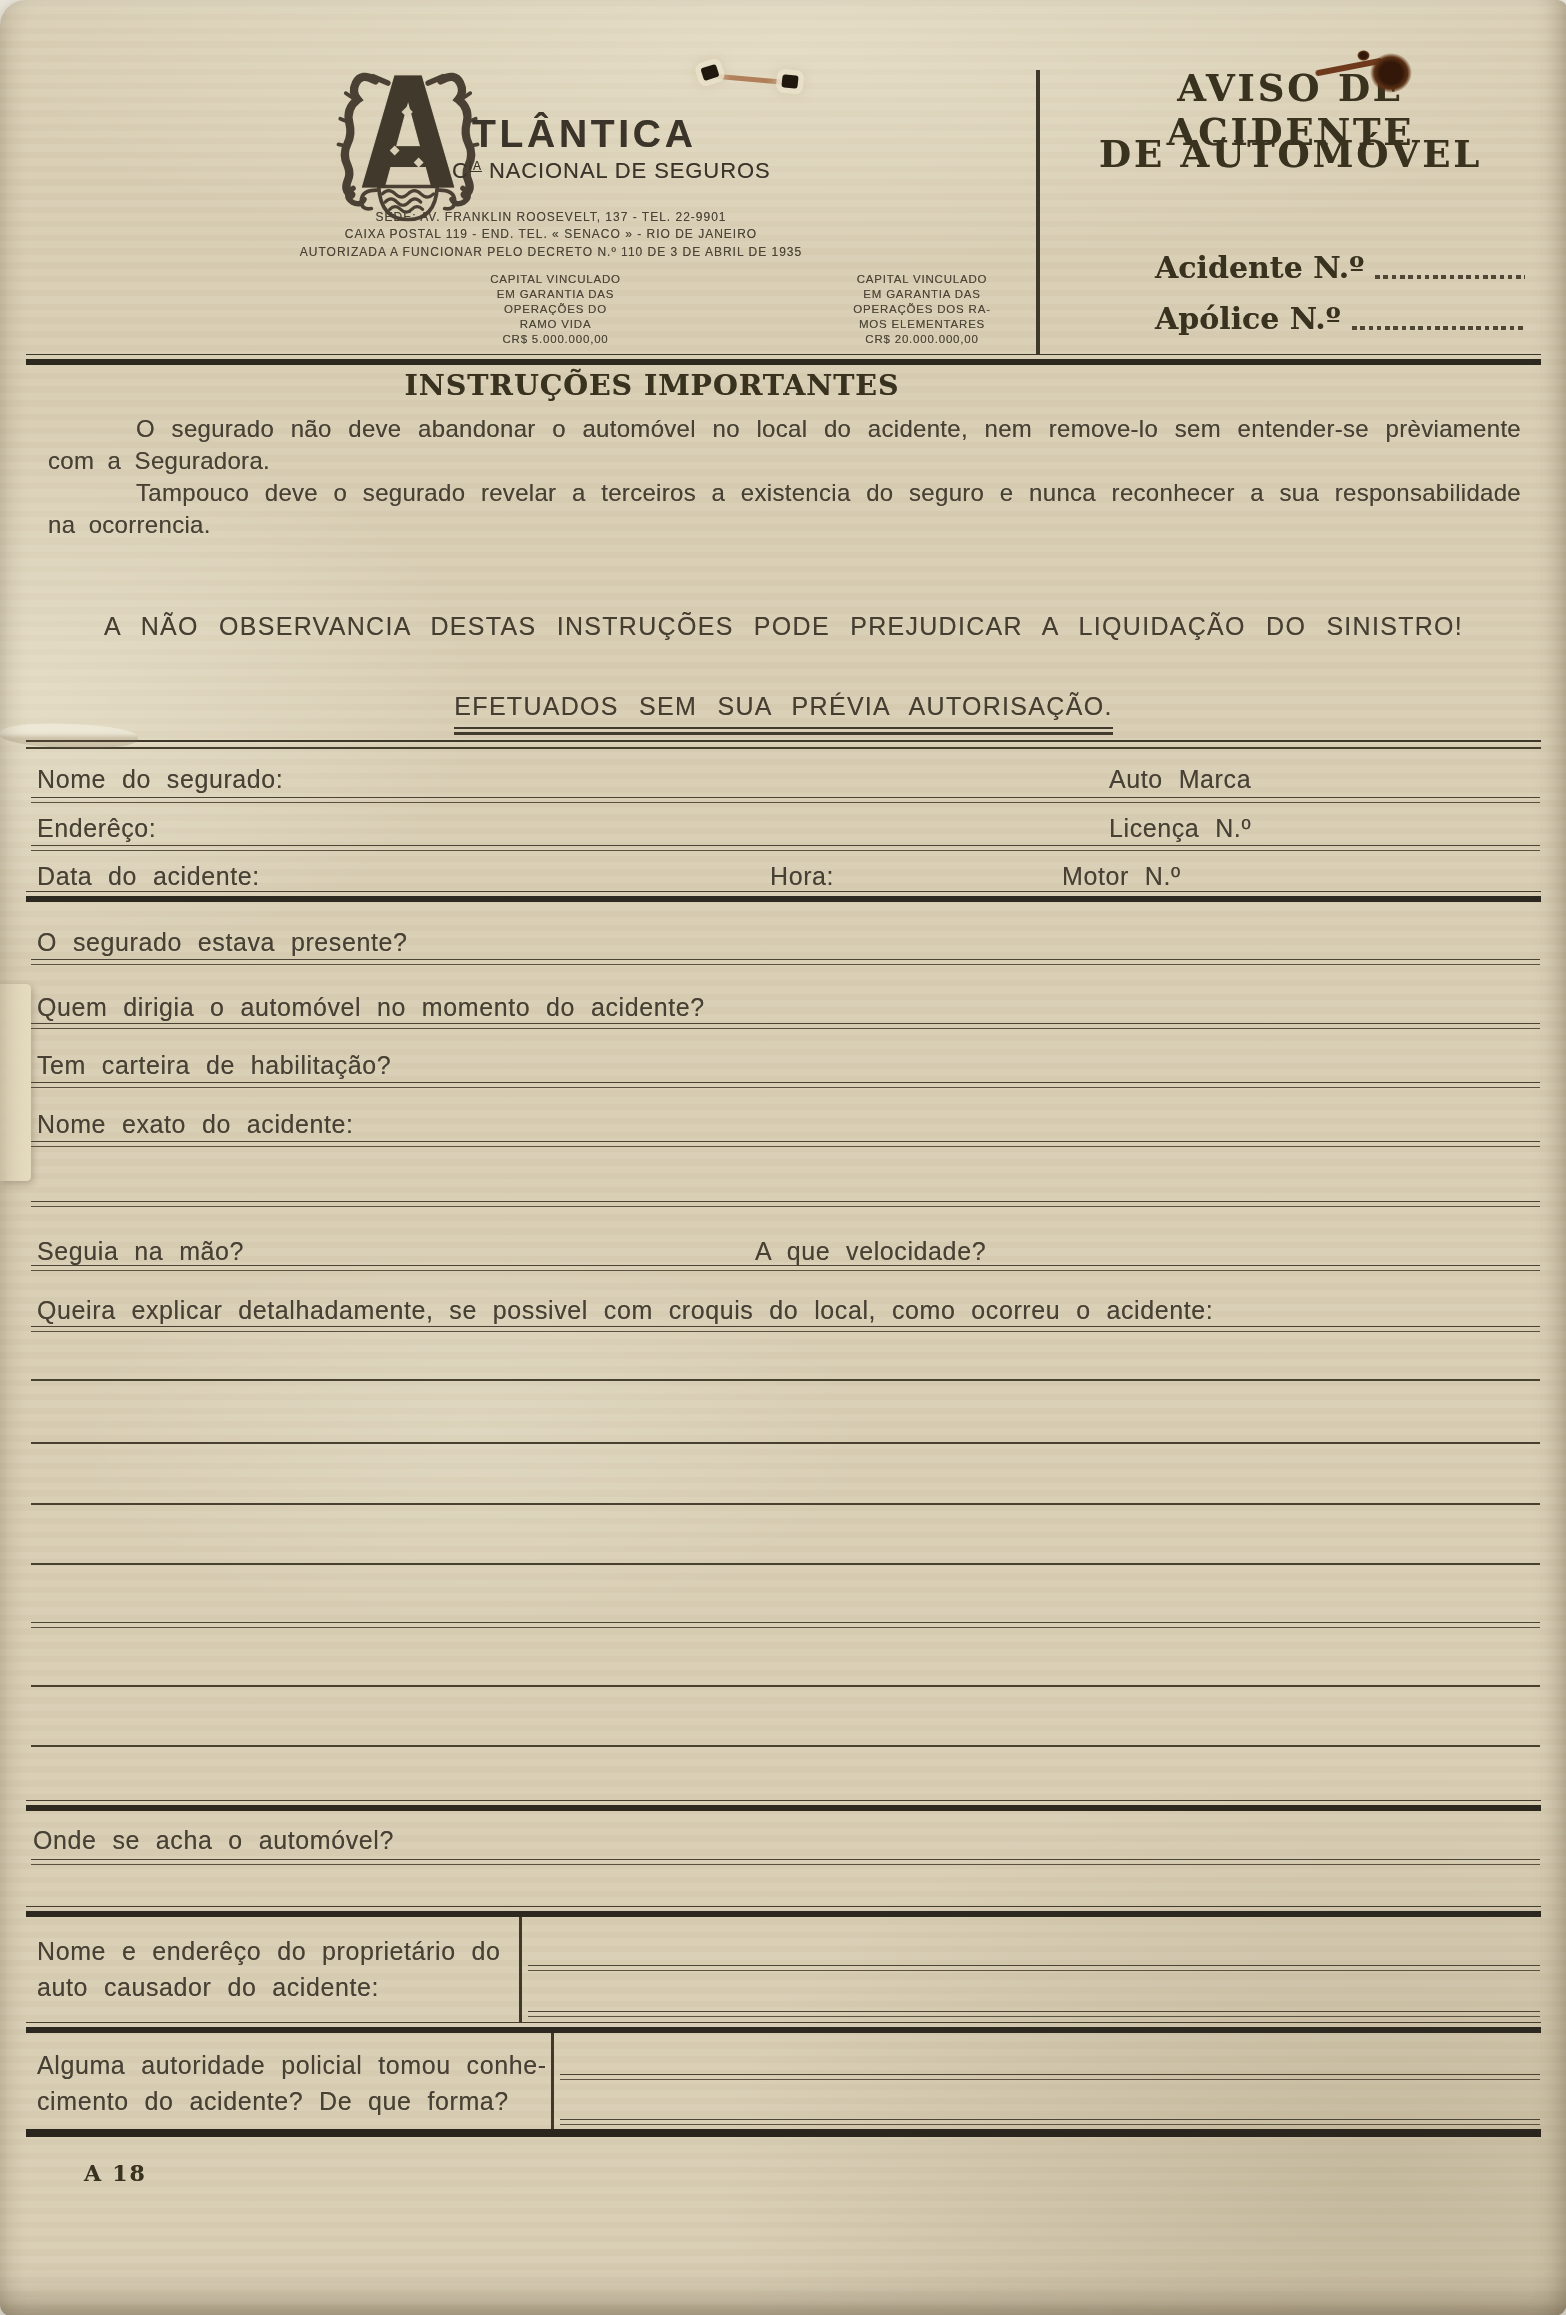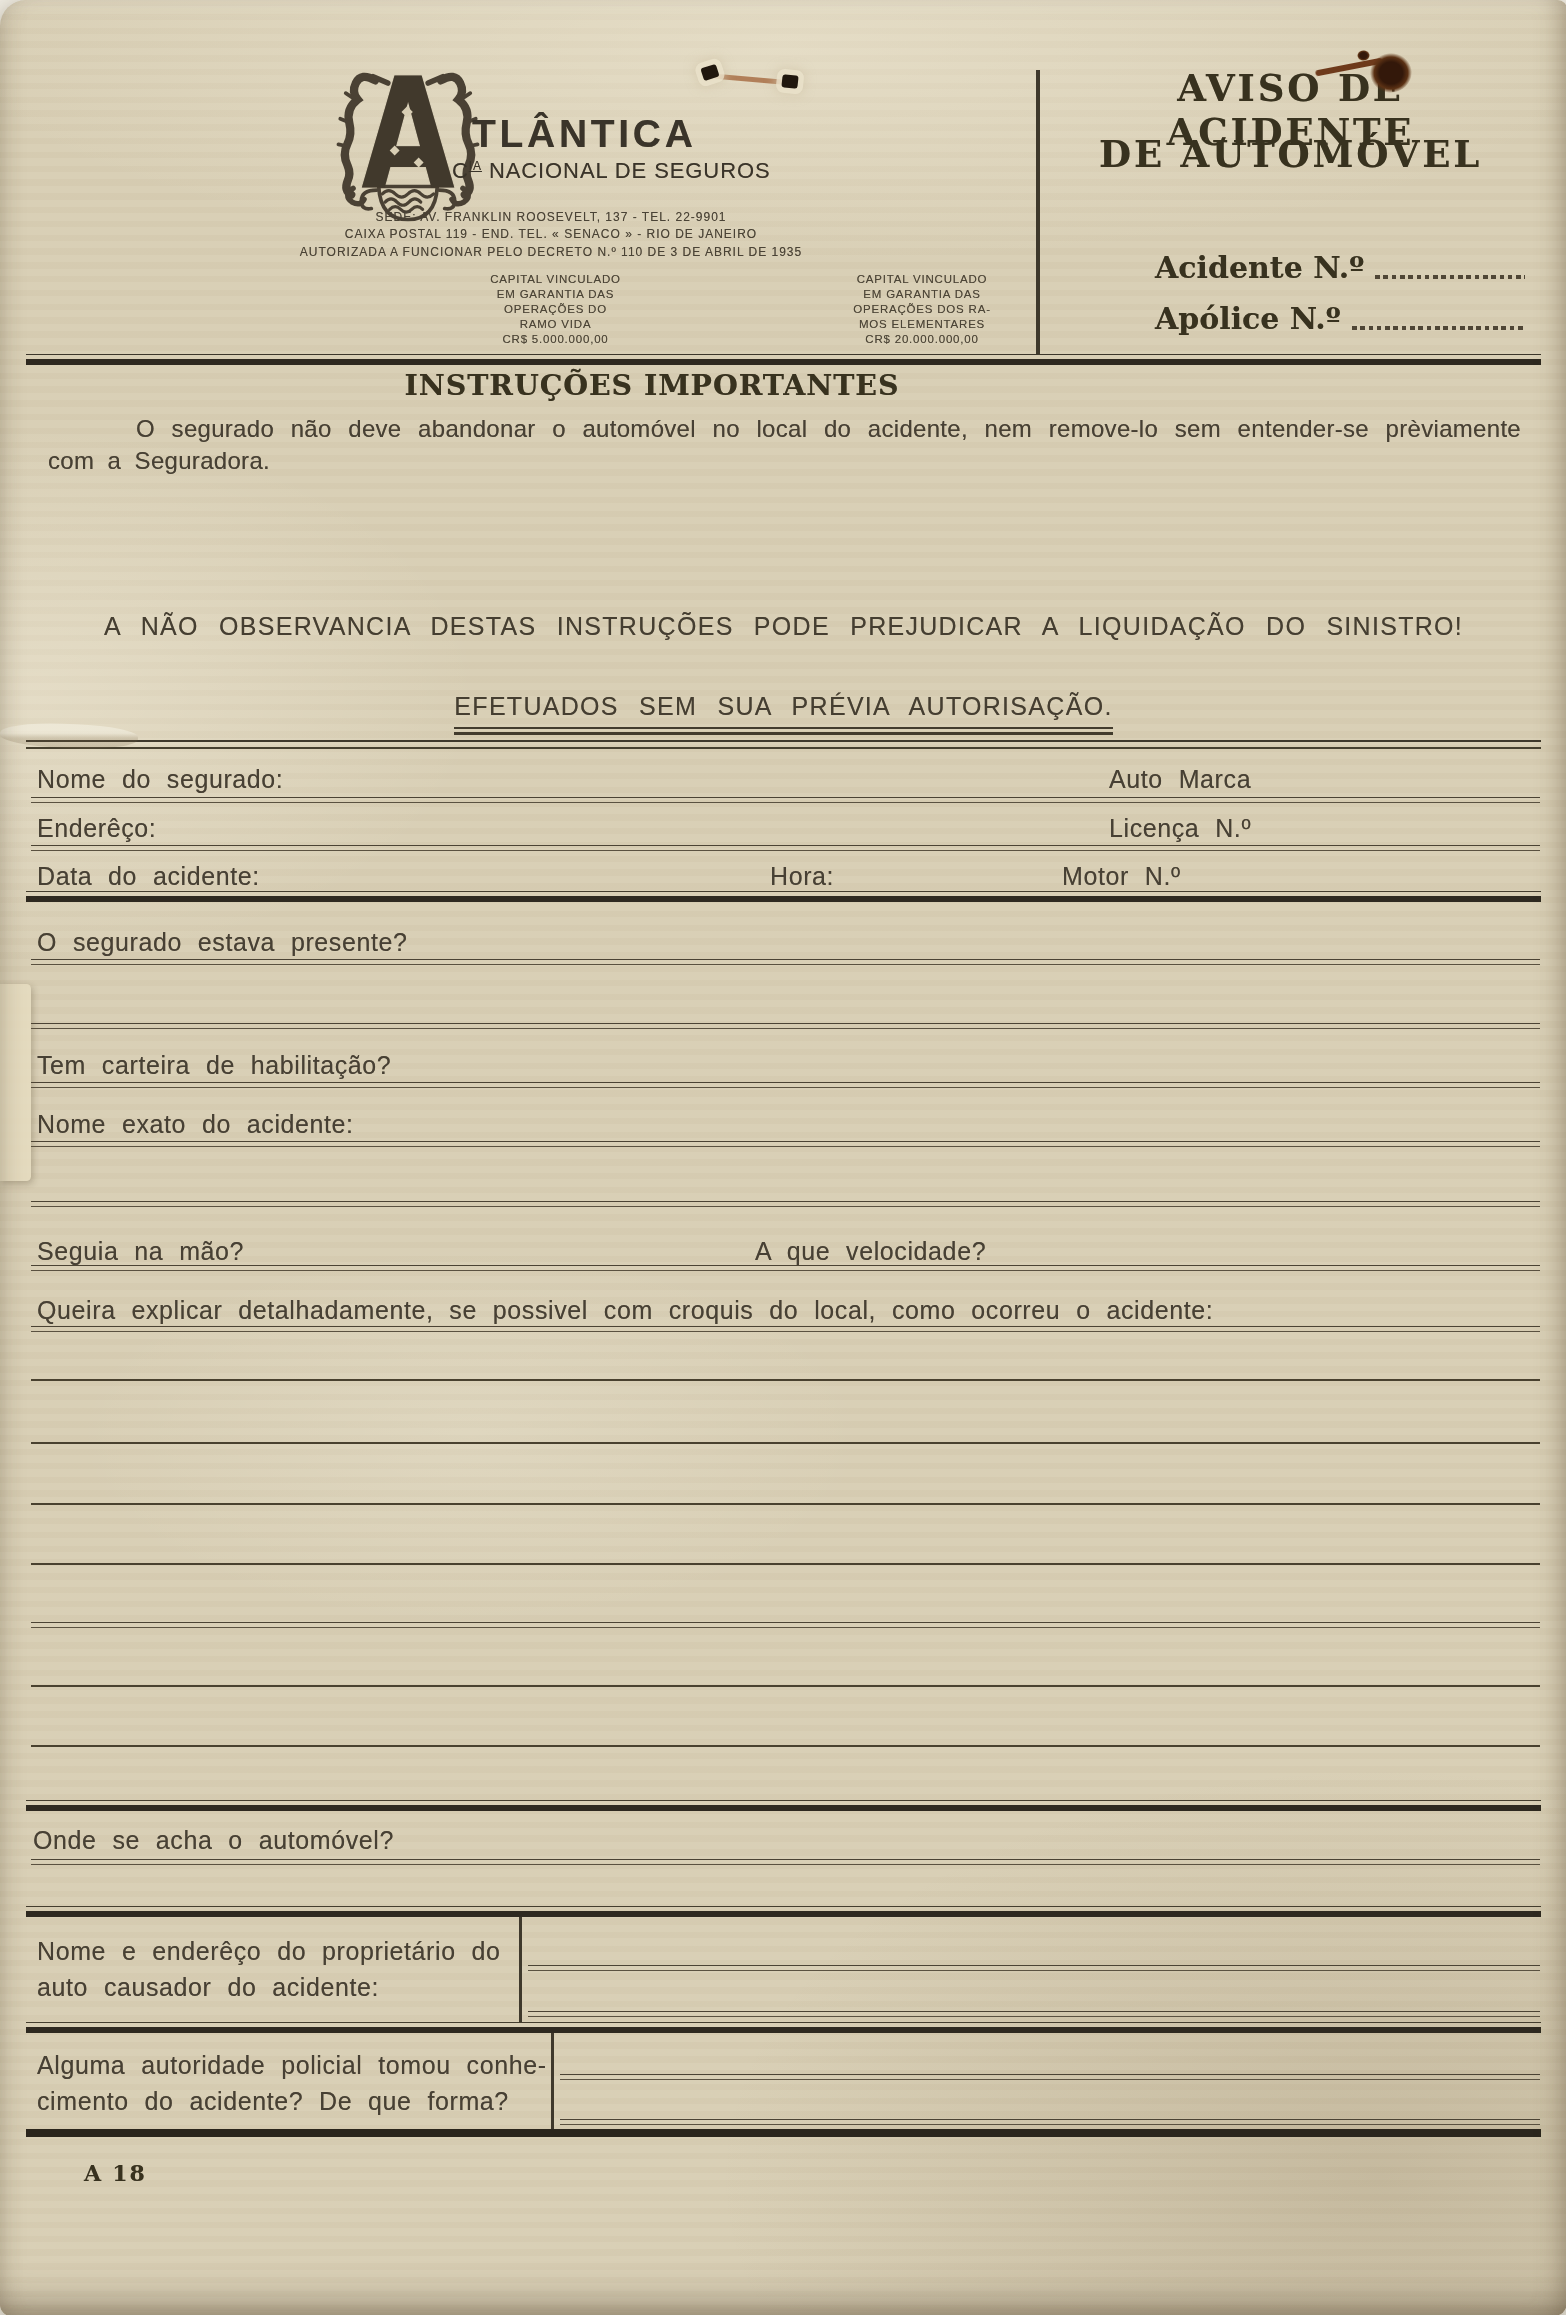--- a/index.html
+++ b/index.html
@@ -180,20 +180,21 @@
   <div class="blot-streak" style="left:1315px; top:64px; width:68px; height:6.4px; transform:rotate(-11deg);"></div>
   <div class="blot" style="left:1370px; top:53px; width:42px; height:40px;"></div>
   <div class="blot" style="left:1357px; top:50px; width:13px; height:11px;"></div>
 
   <div class="rule-top" style="top:354px;"></div>
 
   <div class="heading slab">INSTRUÇÕES IMPORTANTES</div>
 
   <div class="paras">
     <p>O segurado não deve abandonar o automóvel no local do acidente, nem remove-lo sem entender-se prèviamente com a Seguradora.</p>
+    <p>Tampouco deve o segurado revelar a terceiros a existencia do seguro e nunca reconhecer a sua responsabilidade na ocorrencia.</p>
   </div>
 
   <div class="center-line" style="top:612px;">A NÃO OBSERVANCIA DESTAS INSTRUÇÕES PODE PREJUDICAR A LIQUIDAÇÃO DO SINISTRO!</div>
   <div class="center-line" style="top:692px;">
     <span class="dbl-underline">EFETUADOS SEM SUA PRÉVIA AUTORISAÇÃO.</span>
   </div>
 
   <div class="rule-dbl" style="top:740px;"></div>
 
   <div class="lbl" style="left:37px; top:766px;">Nome do segurado:</div>
@@ -205,20 +206,21 @@
   <div class="line2" style="top:845px;"></div>
 
   <div class="lbl" style="left:37px; top:863px;">Data do acidente:</div>
   <div class="lbl" style="left:770px; top:863px;">Hora:</div>
   <div class="lbl" style="left:1062px; top:863px;">Motor N.º</div>
   <div class="rule-heavy" style="top:891px;"></div>
 
   <div class="lbl" style="left:37px; top:929px;">O segurado estava presente?</div>
   <div class="line2" style="top:959px;"></div>
 
+  <div class="lbl" style="left:37px; top:994px;">Quem dirigia o automóvel no momento do acidente?</div>
   <div class="line2" style="top:1023px;"></div>
 
   <div class="lbl" style="left:37px; top:1052px;">Tem carteira de habilitação?</div>
   <div class="line2" style="top:1082px;"></div>
 
   <div class="lbl" style="left:37px; top:1111px;">Nome exato do acidente:</div>
   <div class="line2" style="top:1141px;"></div>
   <div class="line2" style="top:1201px;"></div>
 
   <div class="lbl" style="left:37px; top:1238px;">Seguia na mão?</div>

